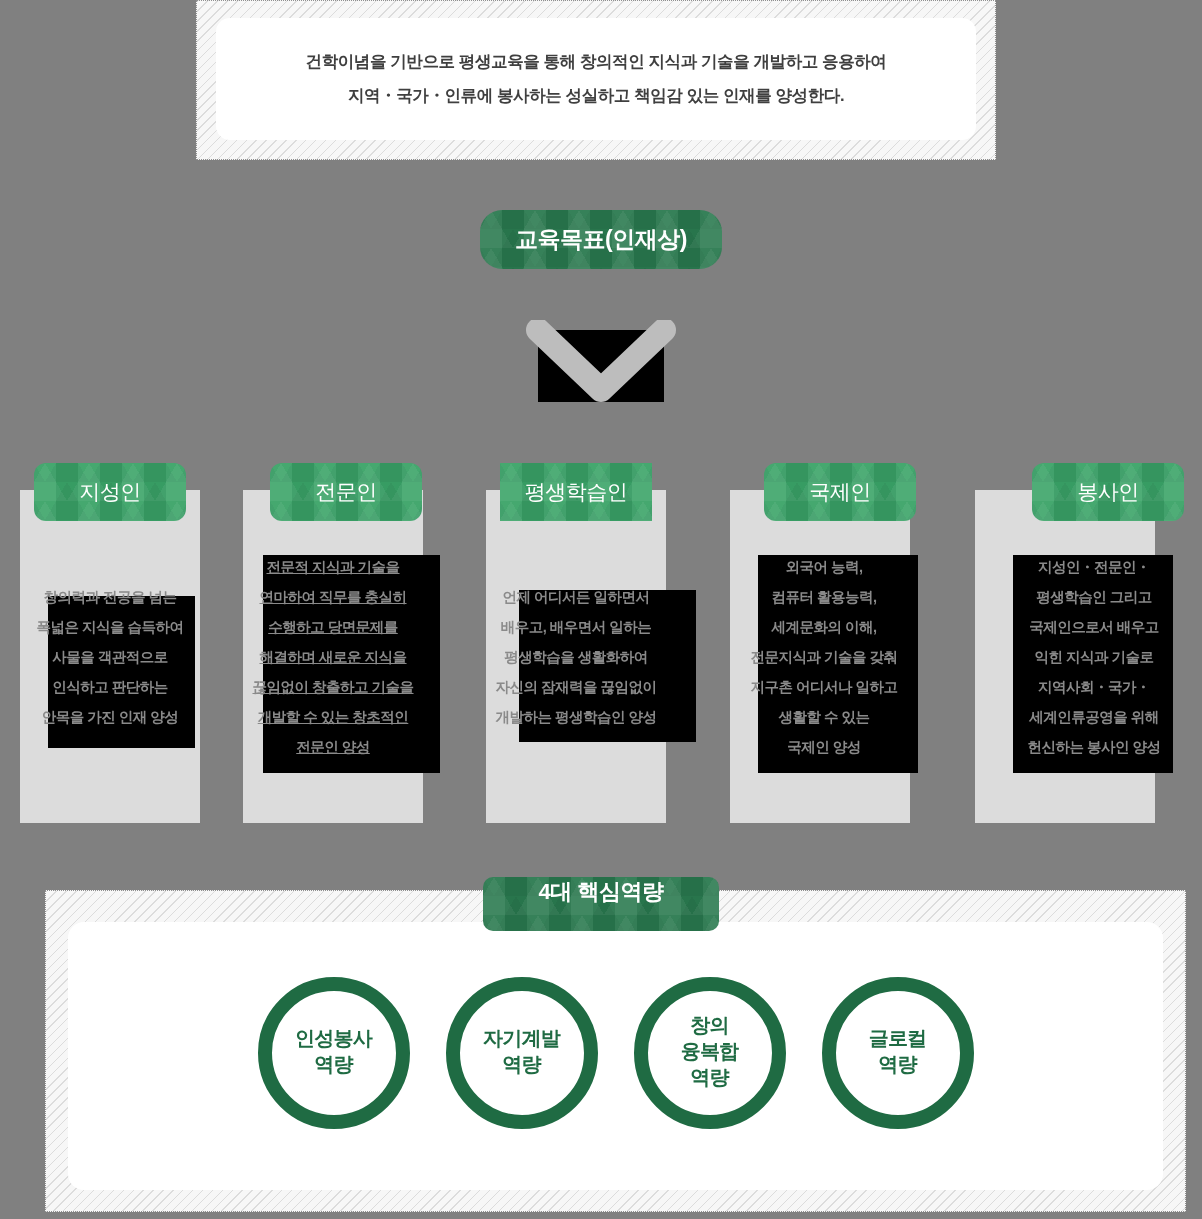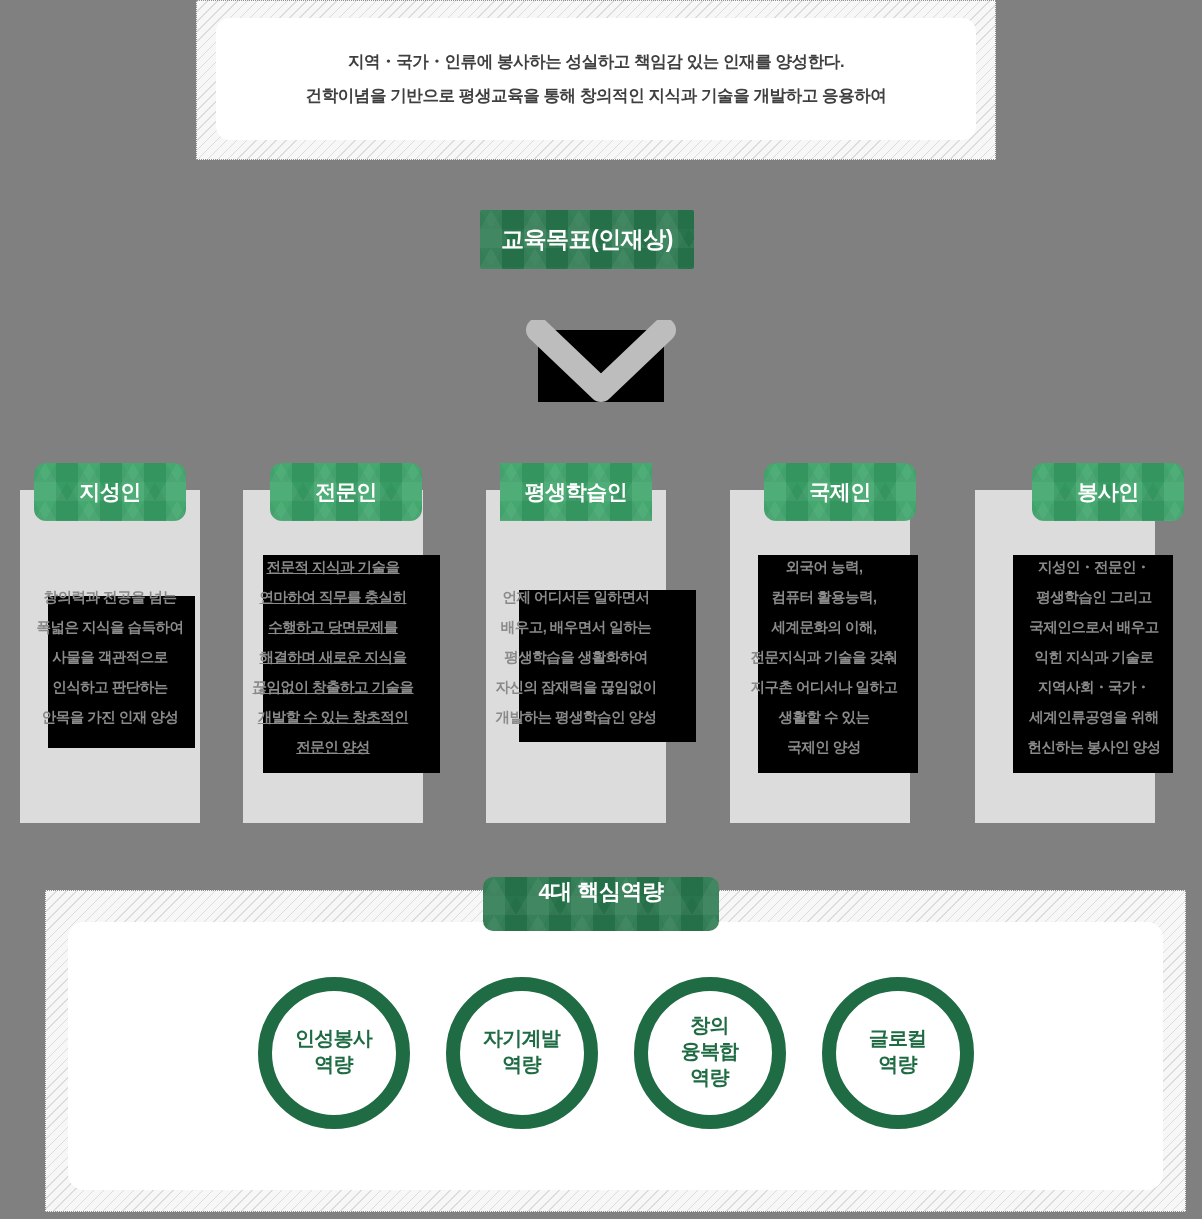--- a/index.html
+++ b/index.html
@@ -67,22 +67,22 @@
     font-weight: 700;
     color: #3f3f3f;
     letter-spacing: -0.4px;
     white-space: nowrap;
   }
 
   
   #goal-badge {
     position: absolute;
     left: 480px; top: 210px;
-    width: 214px; height: 59px;
-    border-radius: 2px;
+    width: 242px; height: 59px;
+    border-radius: 22px;
     display: flex; align-items: center; justify-content: center;
   }
   #goal-badge span {
     font-size: 23px; font-weight: 700; color: #ffffff;
     letter-spacing: -0.5px;
   }
 
   
   #arrow-block {
     position: absolute;
@@ -102,21 +102,21 @@
   .card-head {
     position: absolute;
     top: 463px;
     width: 152px; height: 58px;
     border-radius: 12px;
     display: flex; align-items: center; justify-content: center;
     z-index: 3;
   }
   .card-head.square { border-radius: 0; }
   .card-head span {
-    font-size: 21px; font-weight: 700; color: #ffffff;
+    font-size: 21px; font-weight: 400; color: #ffffff;
     letter-spacing: -0.5px; white-space: nowrap;
   }
   .card-text {
     position: absolute;
     z-index: 2;
     font-size: 14.5px;
     line-height: 30px;
     font-weight: 700;
     color: #8a8a8a;
     text-align: center;
@@ -190,22 +190,22 @@
     white-space: pre-line;
   }
 </style>
 </head>
 <body>
 
 <div id="stage">
 
   <div class="hatch" id="mission-frame"></div>
   <div id="mission-card">
+    <p>건학이념을 기반으로 평생교육을 통해 창의적인 지식과 기술을 개발하고 응용하여</p>
     <p>지역・국가・인류에 봉사하는 성실하고 책임감 있는 인재를 양성한다.</p>
-    <p>건학이념을 기반으로 평생교육을 통해 창의적인 지식과 기술을 개발하고 응용하여</p>
   </div>
 
   <div class="greenpat dark" id="goal-badge">
     <span>교육목표(인재상)</span>
   </div>
 
   <div id="arrow-block">
     <svg width="162" height="92" viewBox="0 0 162 92" aria-hidden="true">
       <path d="M18 10 L81 70 L144 10" stroke="#bdbdbd" stroke-width="24" stroke-linecap="round" stroke-linejoin="round" fill="none"></path>
     </svg>

